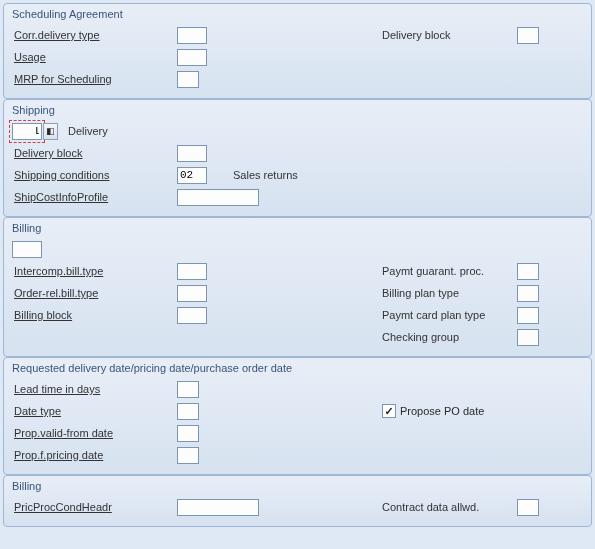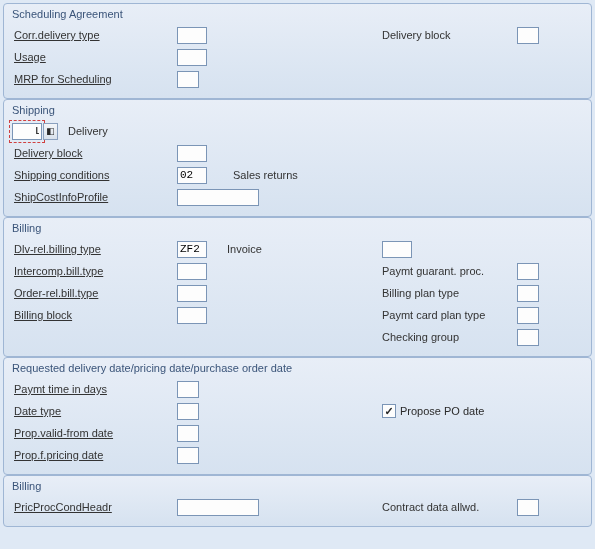--- a/index.html
+++ b/index.html
@@ -165,25 +165,20 @@
     <div class="col-left">
       <span class="label">ShipCostInfoProfile</span>
       <input class="input-m" value="" style="">
     </div>
   </div>
 </div>
 
 <div class="panel">
   <div class="panel-title">Billing</div>
   <div class="row">
-    <div class="col-left">
-      <span class="label">Dlv-rel.billing type</span>
-      <input class="input-s" value="ZF2" style="">
-      <span class="desc" style="margin-left:20px">Invoice</span>
-    </div>
     <div class="col-right">
       <input class="input-s" value="" style="">
     </div>
   </div>
   <div class="row">
     <div class="col-left">
       <span class="label">Intercomp.bill.type</span>
       <input class="input-s" value="" style="">
     </div>
     <div class="col-right">
@@ -217,21 +212,21 @@
       <span class="label-r">Checking group</span>
       <input class="input-xs" value="" style="">
     </div>
   </div>
 </div>
 
 <div class="panel">
   <div class="panel-title">Requested delivery date/pricing date/purchase order date</div>
   <div class="row">
     <div class="col-left">
-      <span class="label">Paymt time in days</span>
+      <span class="label">Lead time in days</span>
       <input class="input-xs" value="" style="">
     </div>
   </div>
   <div class="row">
     <div class="col-left">
       <span class="label">Date type</span>
       <input class="input-xs" value="" style="">
     </div>
     <div class="col-right">
       <span class="cb checked"></span>

